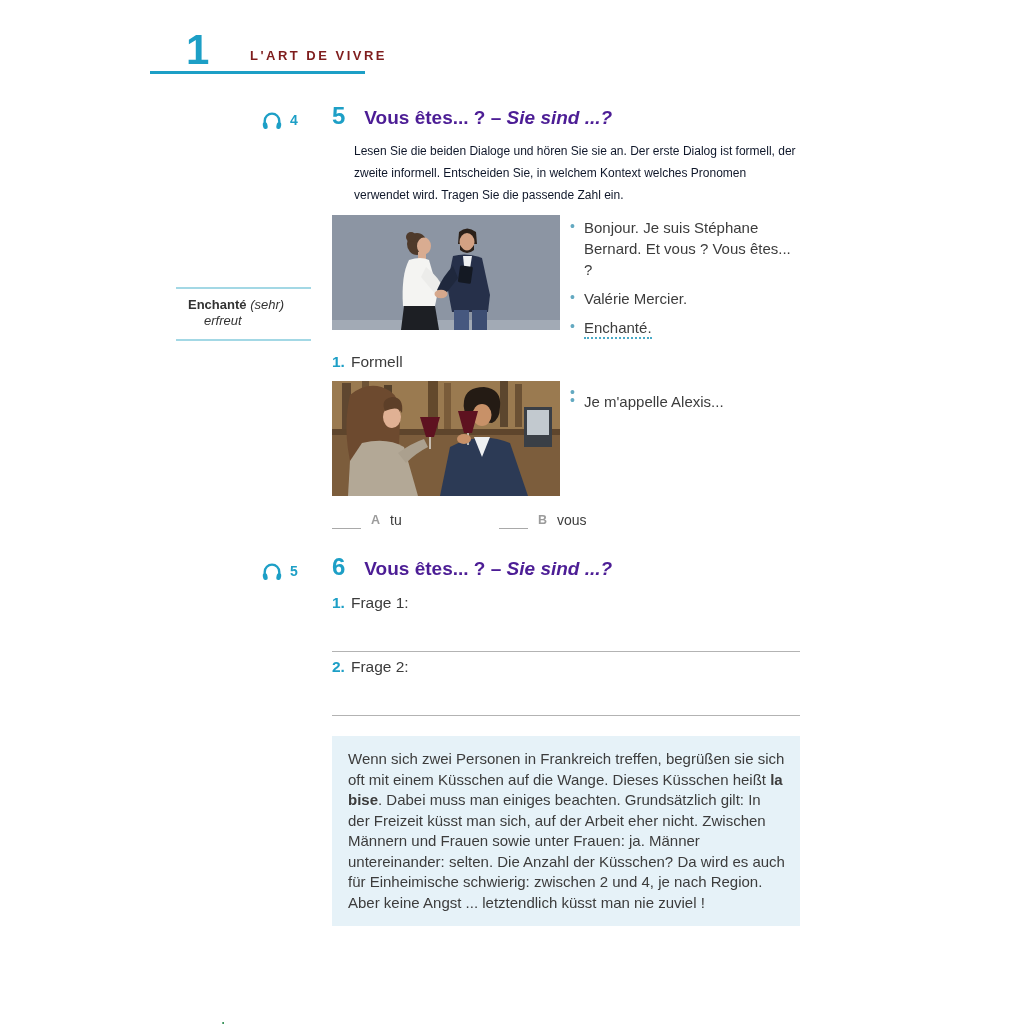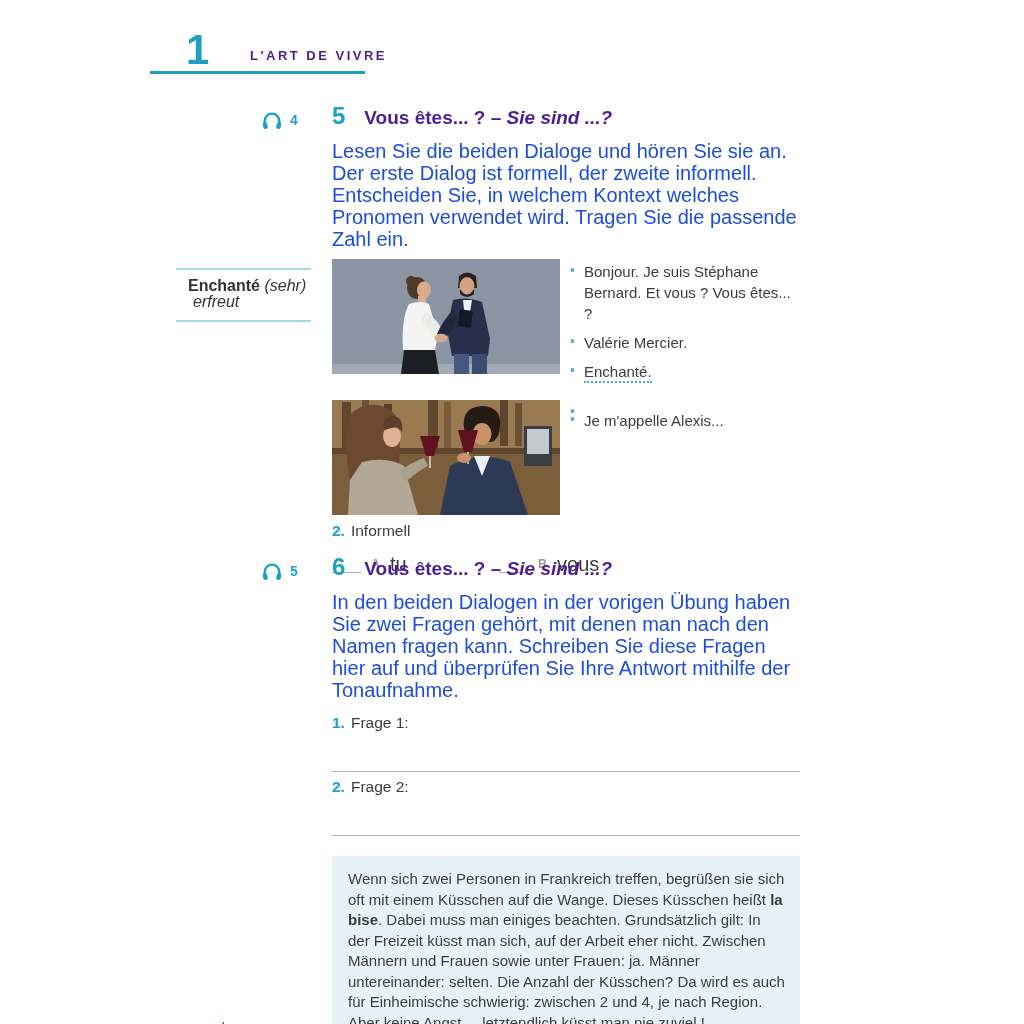--- a/index.html
+++ b/index.html
@@ -2,66 +2,66 @@
 <html><head>
 <meta charset="utf-8">
 <style>
   * { margin:0; padding:0; box-sizing:border-box; }
   html,body { background:#ffffff; }
   body { font-family:"Liberation Sans", sans-serif; color:#3d3d3d; }
   .page { position:relative; width:1024px; height:1024px; background:#fff; overflow:hidden; }
 
   
   .chapter-number { position:absolute; left:186px; top:26px; font-size:42px; font-weight:bold; color:#1d9fc6; }
-  .chapter-title  { position:absolute; left:250px; top:48px; font-size:13px; font-weight:bold; letter-spacing:2.5px; color:#4c1d95; }
+  .chapter-title  { position:absolute; left:250px; top:48px; font-size:13px; font-weight:bold; letter-spacing:2.5px; color:#7f1d1d; }
   .header-rule    { position:absolute; left:150px; top:71px; width:215px; height:3px; background:#1d9fc6; }
 
   
   .audio-tag { position:absolute; display:flex; align-items:center; gap:7px; color:#1d9fc6; }
   .audio-tag svg { width:22px; height:20px; display:block; }
   .audio-num { font-size:14px; font-weight:bold; color:#1d9fc6; }
   .audio-5 { left:261px; top:110px; }
   .audio-6 { left:261px; top:561px; }
 
   
   .section { position:absolute; left:332px; width:468px; }
   .sec5 { top:102px; }
   .sec6 { top:553px; }
 
   .ex-heading { display:flex; align-items:baseline; gap:19px; }
   .ex-number { font-size:24px; font-weight:bold; color:#1d9fc6; }
   .ex-title  { font-size:19px; font-weight:bold; color:#4c1d95; }
   .ex-title .de { font-style:italic; }
 
-  .instructions { margin-top:10px; font-size:20px; line-height:22px; color:#1d4ed8; }
+  .instructions { margin-top:10px; font-size:12px; line-height:22px; color:#0f172a;margin-left:22px; }
 
   
   .dialog-row { display:flex; gap:10px; margin-top:9px; }
   .photo { width:228px; height:115px; flex:0 0 228px; }
   .photo svg { display:block; width:228px; height:115px; }
   .dialogue { width:230px; padding-top:2px; }
   .dia-line { position:relative; padding-left:14px; font-size:15px; line-height:21px; color:#3c3c3c; margin-bottom:8px; }
   .dia-line .bullet { position:absolute; left:0; top:-1px; color:#63a9c1; font-size:14px; }
   .dia-underline { border-bottom:2px dotted #49a9c6; padding-bottom:1px; }
 
   .caption { margin-top:7px; font-size:15.5px; color:#3c3c3c; }
   .caption .num { color:#1d9fc6; font-weight:bold; margin-right:6px; }
 
   
   .answers { display:flex; margin-top:16px; }
   .answer-item { display:flex; align-items:flex-end; width:167px; }
   .answer-blank { display:inline-block; width:29px; border-bottom:1.5px solid #a9a9a9; height:15px; margin-right:10px; }
   .answer-letter { font-size:12.5px; font-weight:bold; color:#9b9b9b; margin-right:10px; line-height:17px; }
-  .answer-word { font-size:20px; color:#3c3c3c; line-height:17px; }
-
-  
-  .margin-note { position:absolute; left:176px; top:268px; width:135px; border-top:2px solid #a3d8e5; border-bottom:2px solid #a3d8e5; padding:8px 2px 10px 12px; font-size:16px; line-height:16px; color:#333; }
+  .answer-word { font-size:14px; color:#3c3c3c; line-height:17px; }
+
+  
+  .margin-note { position:absolute; left:176px; top:287px; width:135px; border-top:2px solid #a3d8e5; border-bottom:2px solid #a3d8e5; padding:8px 2px 10px 12px; font-size:13px; line-height:16px; color:#333; }
   .margin-note .term { font-weight:bold; }
   .margin-note .trans { font-style:italic; }
-  .margin-note .line2 { display:block; margin-left:5px;font-style:italic; }
+  .margin-note .line2 { display:block; margin-left:16px;font-style:italic; }
 
   
   .frage { margin-top:13px; font-size:15.5px; color:#3c3c3c; }
   .frage .num { color:#1d9fc6; font-weight:bold; margin-right:6px; }
   .write-line { border-bottom:1px solid #b3b3b3; height:40px; }
   .frage2 { margin-top:6px; }
 
   
   .info-box { margin-top:20px; background:#e6f2f8; padding:13px 15px 13px 16px; font-size:15px; line-height:20.5px; color:#3c3c3c; }
   .info-box .bold { font-weight:bold; }
@@ -136,20 +136,23 @@
         </div>
         <div class="dia-line">
           <span class="bullet">•</span>
           <span>Valérie Mercier.</span>
         </div>
         <div class="dia-line">
           <span class="bullet">•</span>
           <span class="dia-underline">Enchanté.</span>
         </div>
       </div>
+    </div>
+    <div class="caption">
+      <span class="num">1.</span><span>Formell</span>
     </div>
 
     <div class="dialog-row" style="margin-top:10px;">
       <div class="photo">
         <svg viewBox="0 0 228 115" preserveAspectRatio="none">
           <rect width="228" height="115" fill="#8a6a45"></rect>
 
           <rect x="0" y="0" width="228" height="50" fill="#9a7a50"></rect>
           <rect x="10" y="2" width="9" height="46" fill="#5f4730"></rect>
           <rect x="30" y="0" width="7" height="50" fill="#6e5336"></rect>
@@ -186,23 +189,20 @@
       <div class="dialogue">
         <div class="dia-line">
           <span class="bullet">•</span>
         </div>
         <div class="dia-line">
           <span class="bullet">•</span>
           <span>Je m'appelle Alexis...</span>
         </div>
       </div>
     </div>
-    <div class="caption">
-      <span class="num">2.</span><span>Informell</span>
-    </div>
 
     <div class="answers">
       <div class="answer-item">
         <span class="answer-blank"></span>
         <span class="answer-letter">A</span>
         <span class="answer-word">tu</span>
       </div>
       <div class="answer-item">
         <span class="answer-blank"></span>
         <span class="answer-letter">B</span>
@@ -230,21 +230,20 @@
 
   <div class="section sec6">
     <div class="ex-heading">
       <span class="ex-number">6</span>
       <span class="ex-title">
         <span>Vous êtes... ?</span>
         <span>–</span>
         <span class="de">Sie sind ...?</span>
       </span>
     </div>
-    <p class="instructions">In den beiden Dialogen in der vorigen Übung haben Sie zwei Fragen gehört, mit denen man nach den Namen fragen kann. Schreiben Sie diese Fragen hier auf und überprüfen Sie Ihre Antwort mithilfe der Tonaufnahme.</p>
 
     <div class="frage">
       <span class="num">1.</span><span>Frage 1:</span>
     </div>
     <div class="write-line"></div>
 
     <div class="frage frage2">
       <span class="num">2.</span><span>Frage 2:</span>
     </div>
     <div class="write-line"></div>

